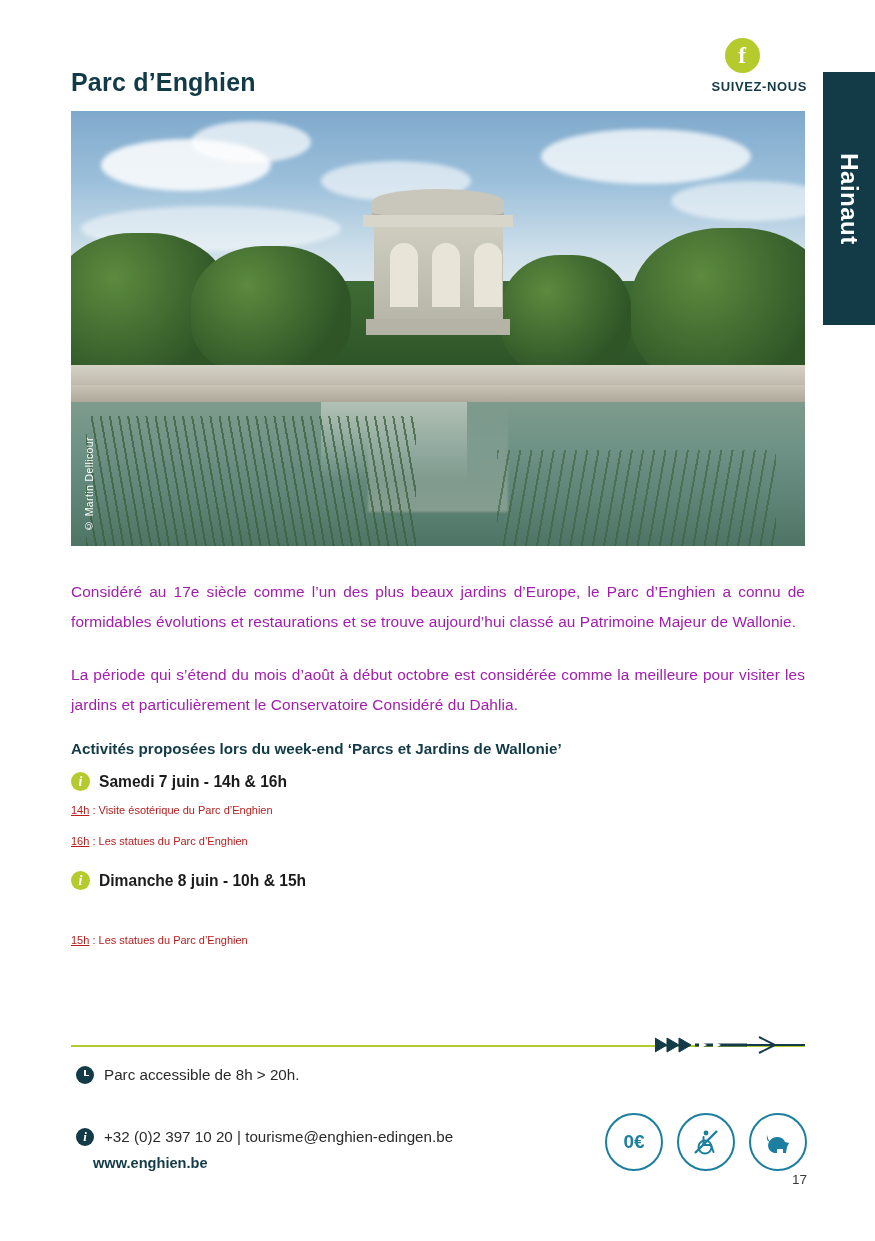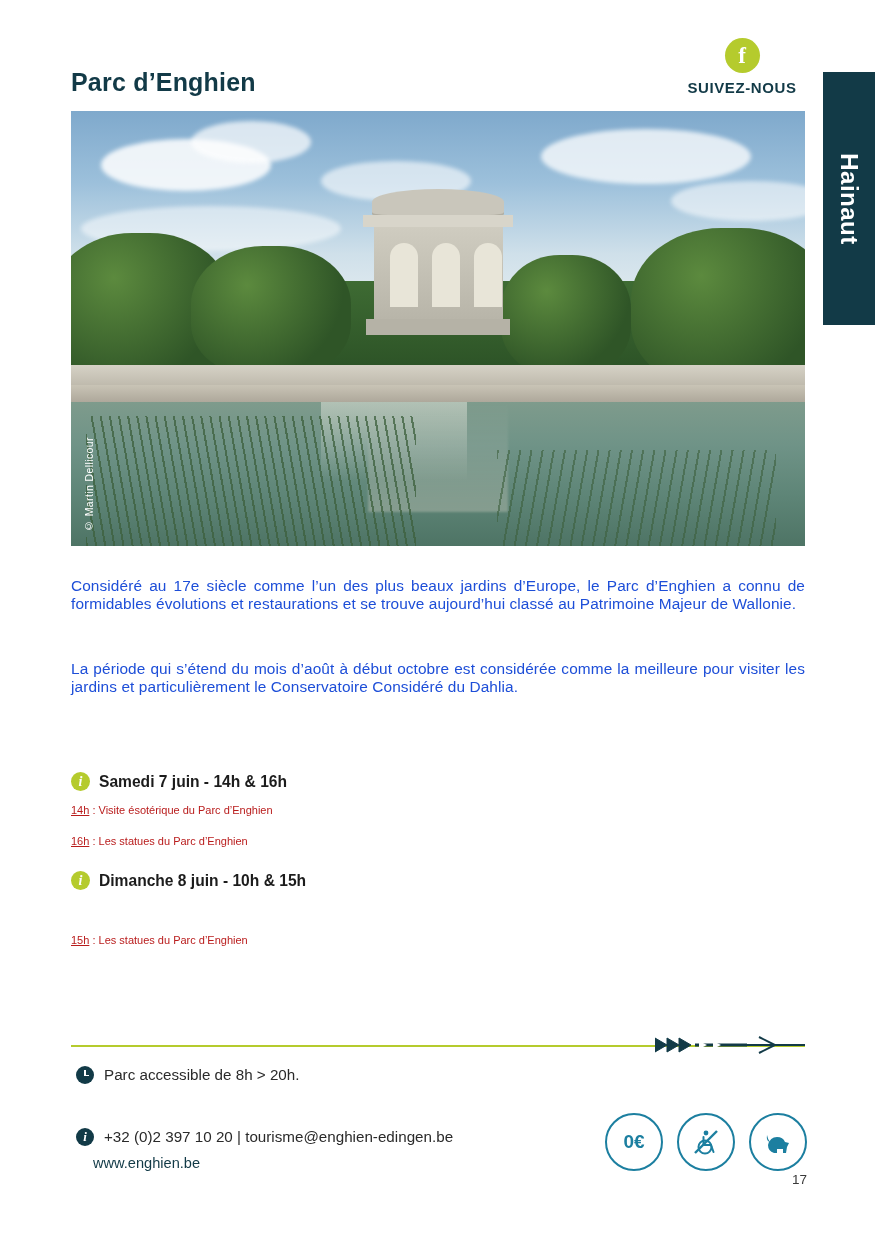--- a/index.html
+++ b/index.html
@@ -50,24 +50,25 @@
     left: 0; right: 0;
     top: 50%;
     transform: translateY(-52%);
     color: #ffffff;
     font-family: "Liberation Serif", serif;
     font-weight: bold;
     font-size: 23px;
     line-height: 1;
   }
   .follow-label {
-    font-size: 15px;
+    font-size: 13px;
     font-weight: bold;
     color: #123a47;
     letter-spacing: 0.6px;
+    text-align: right;
   }
 
   
   .side-tab {
     position: absolute;
     right: 0;
     top: 72px;
     width: 52px;
     height: 253px;
     background: #123a47;
@@ -238,22 +239,22 @@
     transform: rotate(180deg);
     letter-spacing: .4px;
   }
 
   
   .para {
     position: absolute;
     left: 71px;
     width: 734px;
     font-size: 15.4px;
-    line-height: 18px;
-    color: #1d4ed8;
+    line-height: 30px;
+    color: #a21caf;
     text-align: justify;
     letter-spacing: .1px;
   }
   .para1 { top: 577px; }
   .para2 { top: 660px; }
 
   .subtitle {
     position: absolute;
     left: 71px;
     top: 740px;
@@ -353,21 +354,21 @@
     gap: 10px;
   }
   .ct1 { top: 1066px; }
   .ct2 { top: 1097px; }
   .ct3 { top: 1128px; }
   .web {
     position: absolute;
     left: 93px;
     top: 1155px;
     font-size: 14.6px;
-    font-weight: normal;
+    font-weight: bold;
     color: #123a47;
   }
   .ico {
     width: 18px;
     height: 18px;
     border-radius: 50%;
     background: #123a47;
     position: relative;
     flex: 0 0 auto;
   }
@@ -492,20 +493,21 @@
     <div class="water"></div>
     <div class="pav-reflect"></div>
     <div class="reeds"></div>
     <div class="reeds2"></div>
     <div class="credit">© Martin Dellicour</div>
   </div>
 
   <div class="para para1">Considéré au 17e siècle comme l’un des plus beaux jardins d’Europe, le Parc d’Enghien a connu de formidables évolutions et restaurations et se trouve aujourd’hui classé au Patrimoine Majeur de Wallonie.</div>
   <div class="para para2">La période qui s’étend du mois d’août à début octobre est considérée comme la meilleure pour visiter les jardins et particulièrement le Conservatoire Considéré du Dahlia.</div>
 
+  <div class="subtitle">Activités proposées lors du week-end ‘Parcs et Jardins de Wallonie’</div>
 
   <div class="day-line day1">
     <span class="i-badge">i</span>
     <span>Samedi 7 juin - 14h &amp; 16h</span>
   </div>
   <div class="time-line tl1">
     <u>14h</u><span> : Visite ésotérique du Parc d’Enghien</span>
   </div>
   <div class="time-line tl2">
     <u>16h</u><span> : Les statues du Parc d’Enghien</span>

